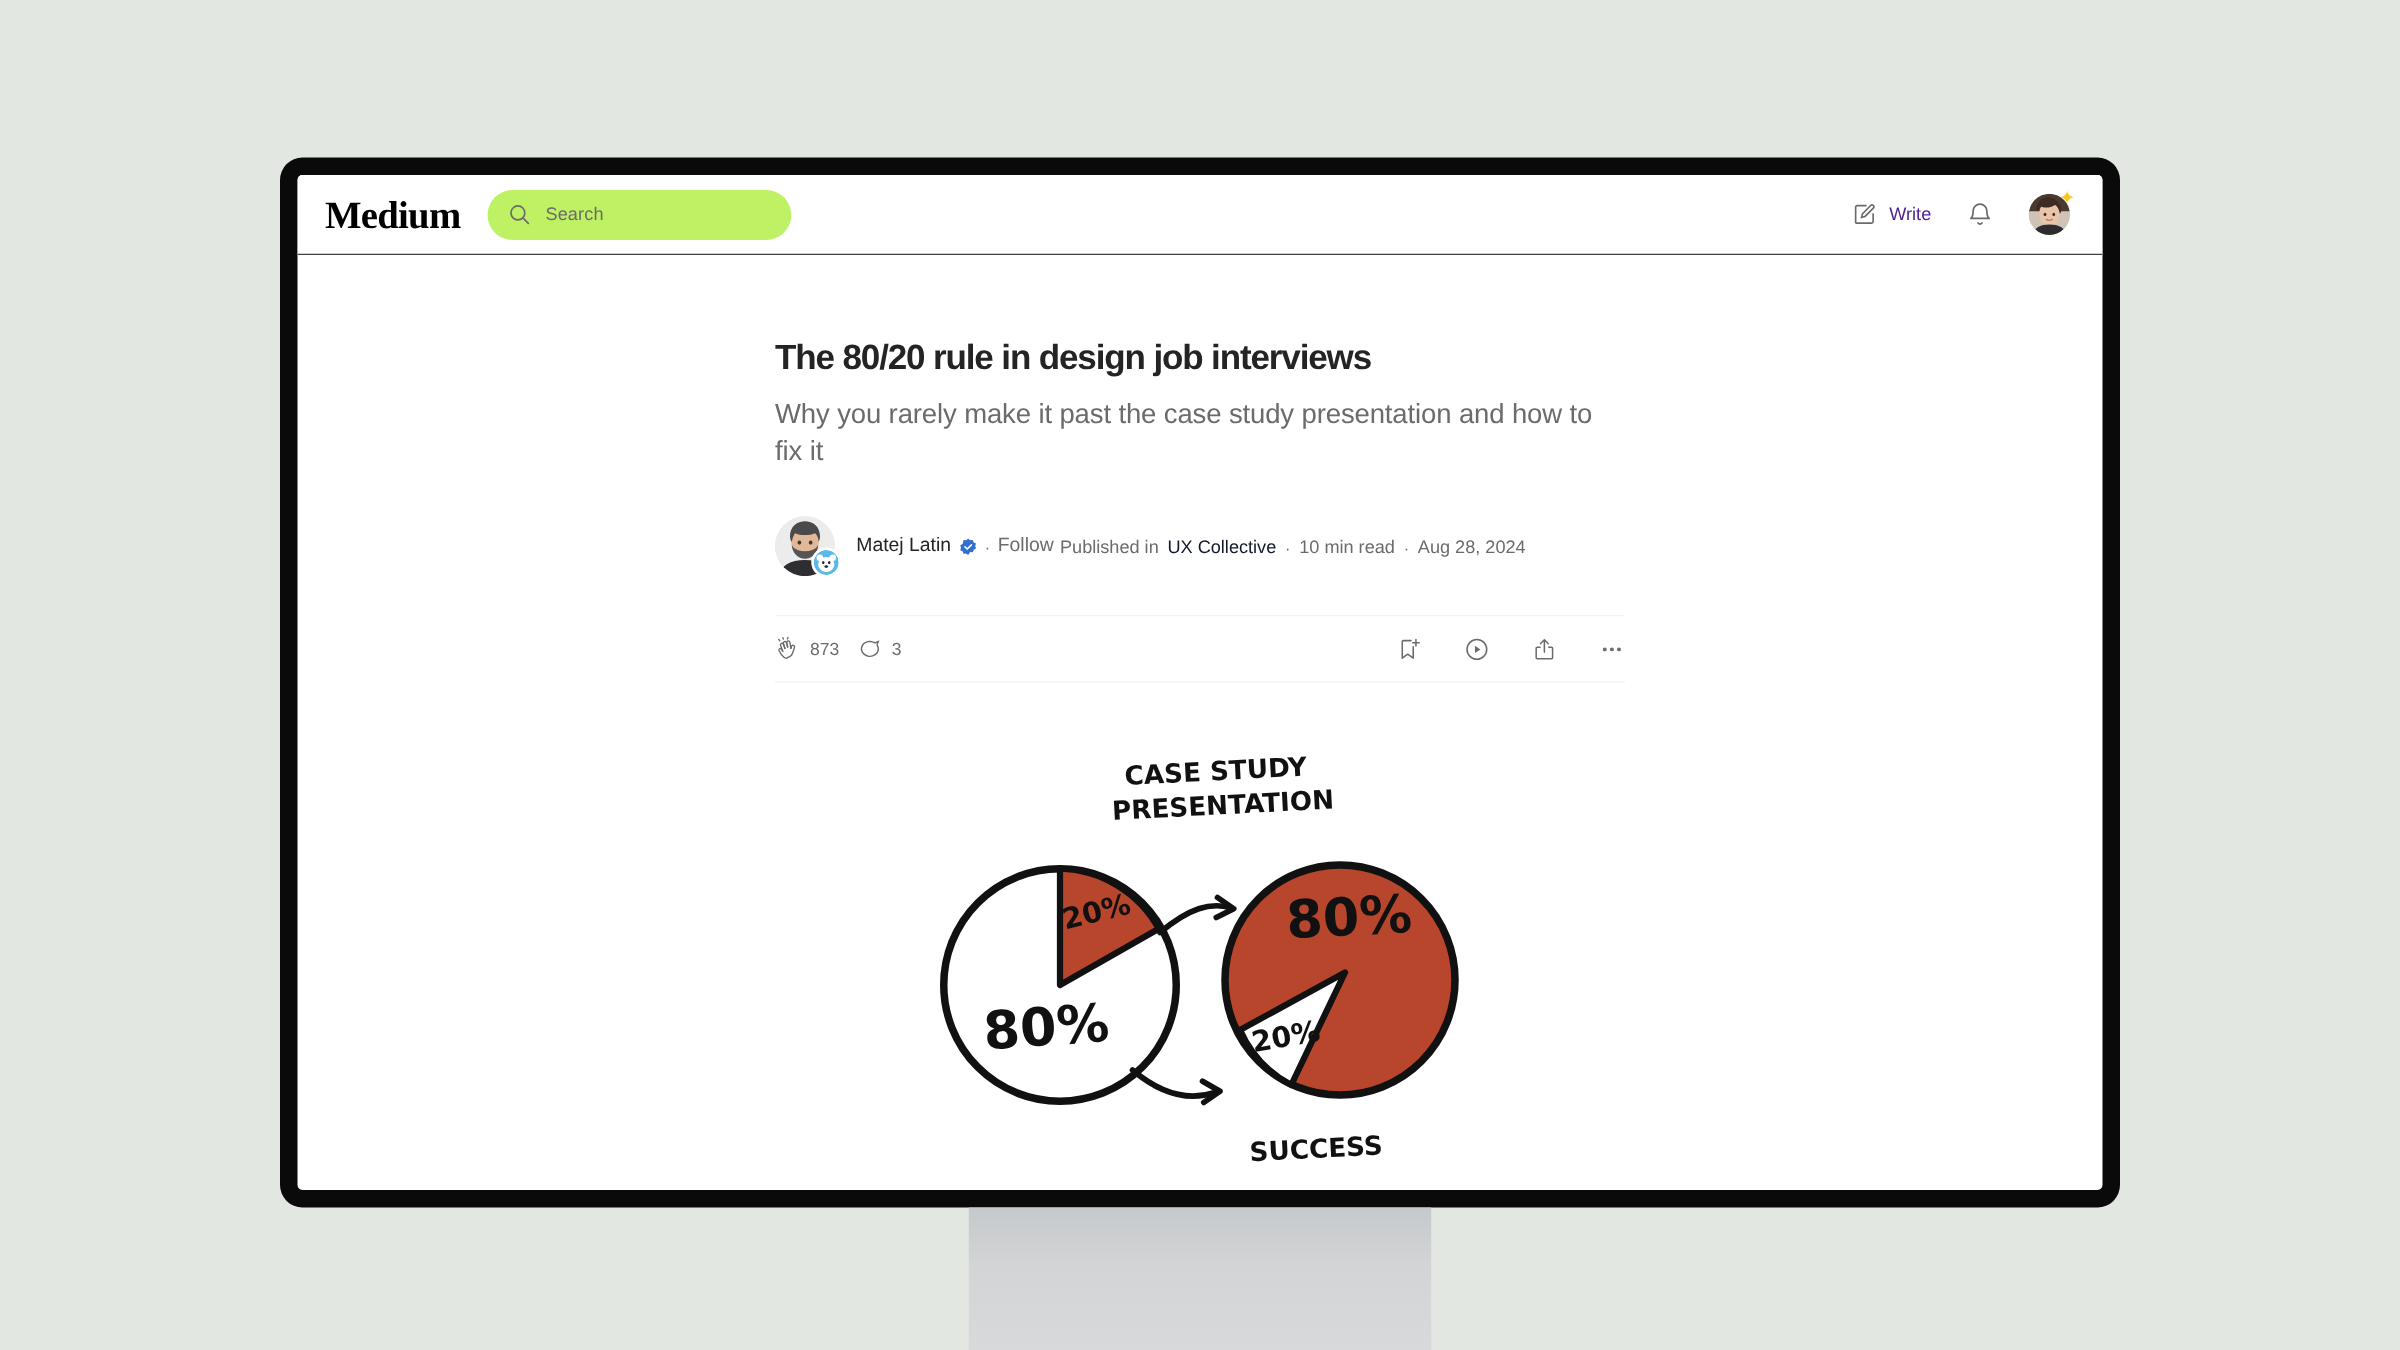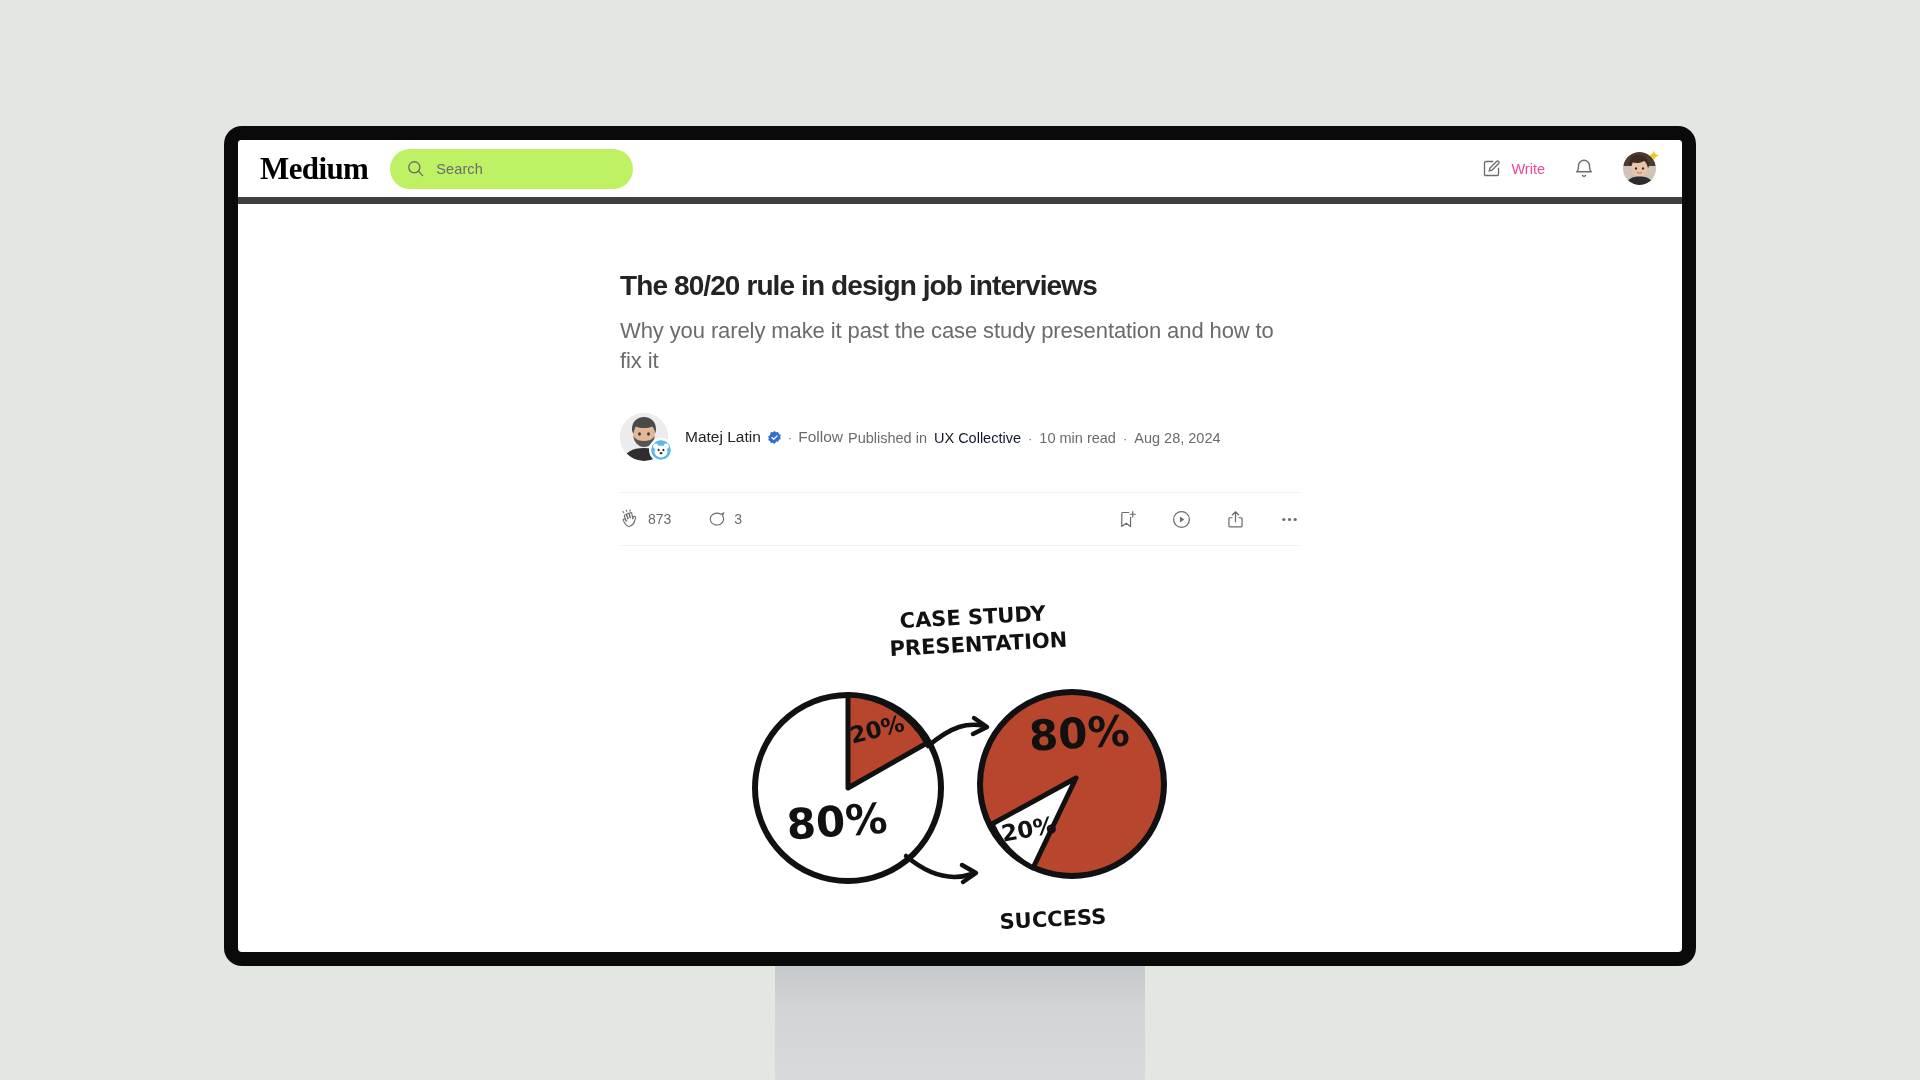--- a/index.html
+++ b/index.html
@@ -33,21 +33,21 @@
     position: absolute;
     left: 775px; top: 966px;
     width: 370px; height: 114px;
     background: linear-gradient(180deg,#c6c9cb 0%, #d2d4d6 40%, #d7d9db 100%);
   }
 
   
   #header {
     height: 64px;
     background: #fff;
-    border-bottom: 7px solid #404040;
+    border-bottom: 1px solid #404040;
     display: flex;
     align-items: center;
     padding: 0 26px 0 22px;
   }
   #logo {
     font-family: "Liberation Serif", serif;
     font-weight: 700;
     font-size: 31px;
     letter-spacing: -0.6px;
     color: #000;
@@ -68,21 +68,21 @@
     color: #6b6b6b;
     letter-spacing: .1px;
   }
   #header-right {
     margin-left: auto;
     display: flex; align-items: center;
     gap: 28px;
   }
   #write-btn {
     display: flex; align-items: center; gap: 9px;
-    color: #ec4899; font-size: 14.5px;
+    color: #4c1d95; font-size: 14.5px;
     background: none; border: none; cursor: pointer;
     font-family: inherit;
   }
   #avatar-wrap { position: relative; width: 33px; height: 33px; }
   .av-img {
     width: 33px; height: 33px; border-radius: 50%;
     overflow: hidden; display: block;
     background: #d9cfc6;
   }
   #sparkle {
@@ -134,21 +134,21 @@
   .pub-link { color: #0f172a; cursor: pointer; }
 
   
   #actionbar {
     margin-top: 31px;
     height: 54px;
     border-top: 1px solid #f2f2f2;
     border-bottom: 1px solid #f2f2f2;
     display: flex; align-items: center;
   }
-  .act-left { display: flex; align-items: center; gap: 36px; }
+  .act-left { display: flex; align-items: center; gap: 15px; }
   .act-right { margin-left: auto; display: flex; align-items: center; gap: 33px; }
   .act-item {
     display: flex; align-items: center; gap: 8px;
     color: #6b6b6b; font-size: 14px; cursor: pointer;
   }
 
   
   #illustration {
     margin: 56px auto 0;
     width: 520px;

